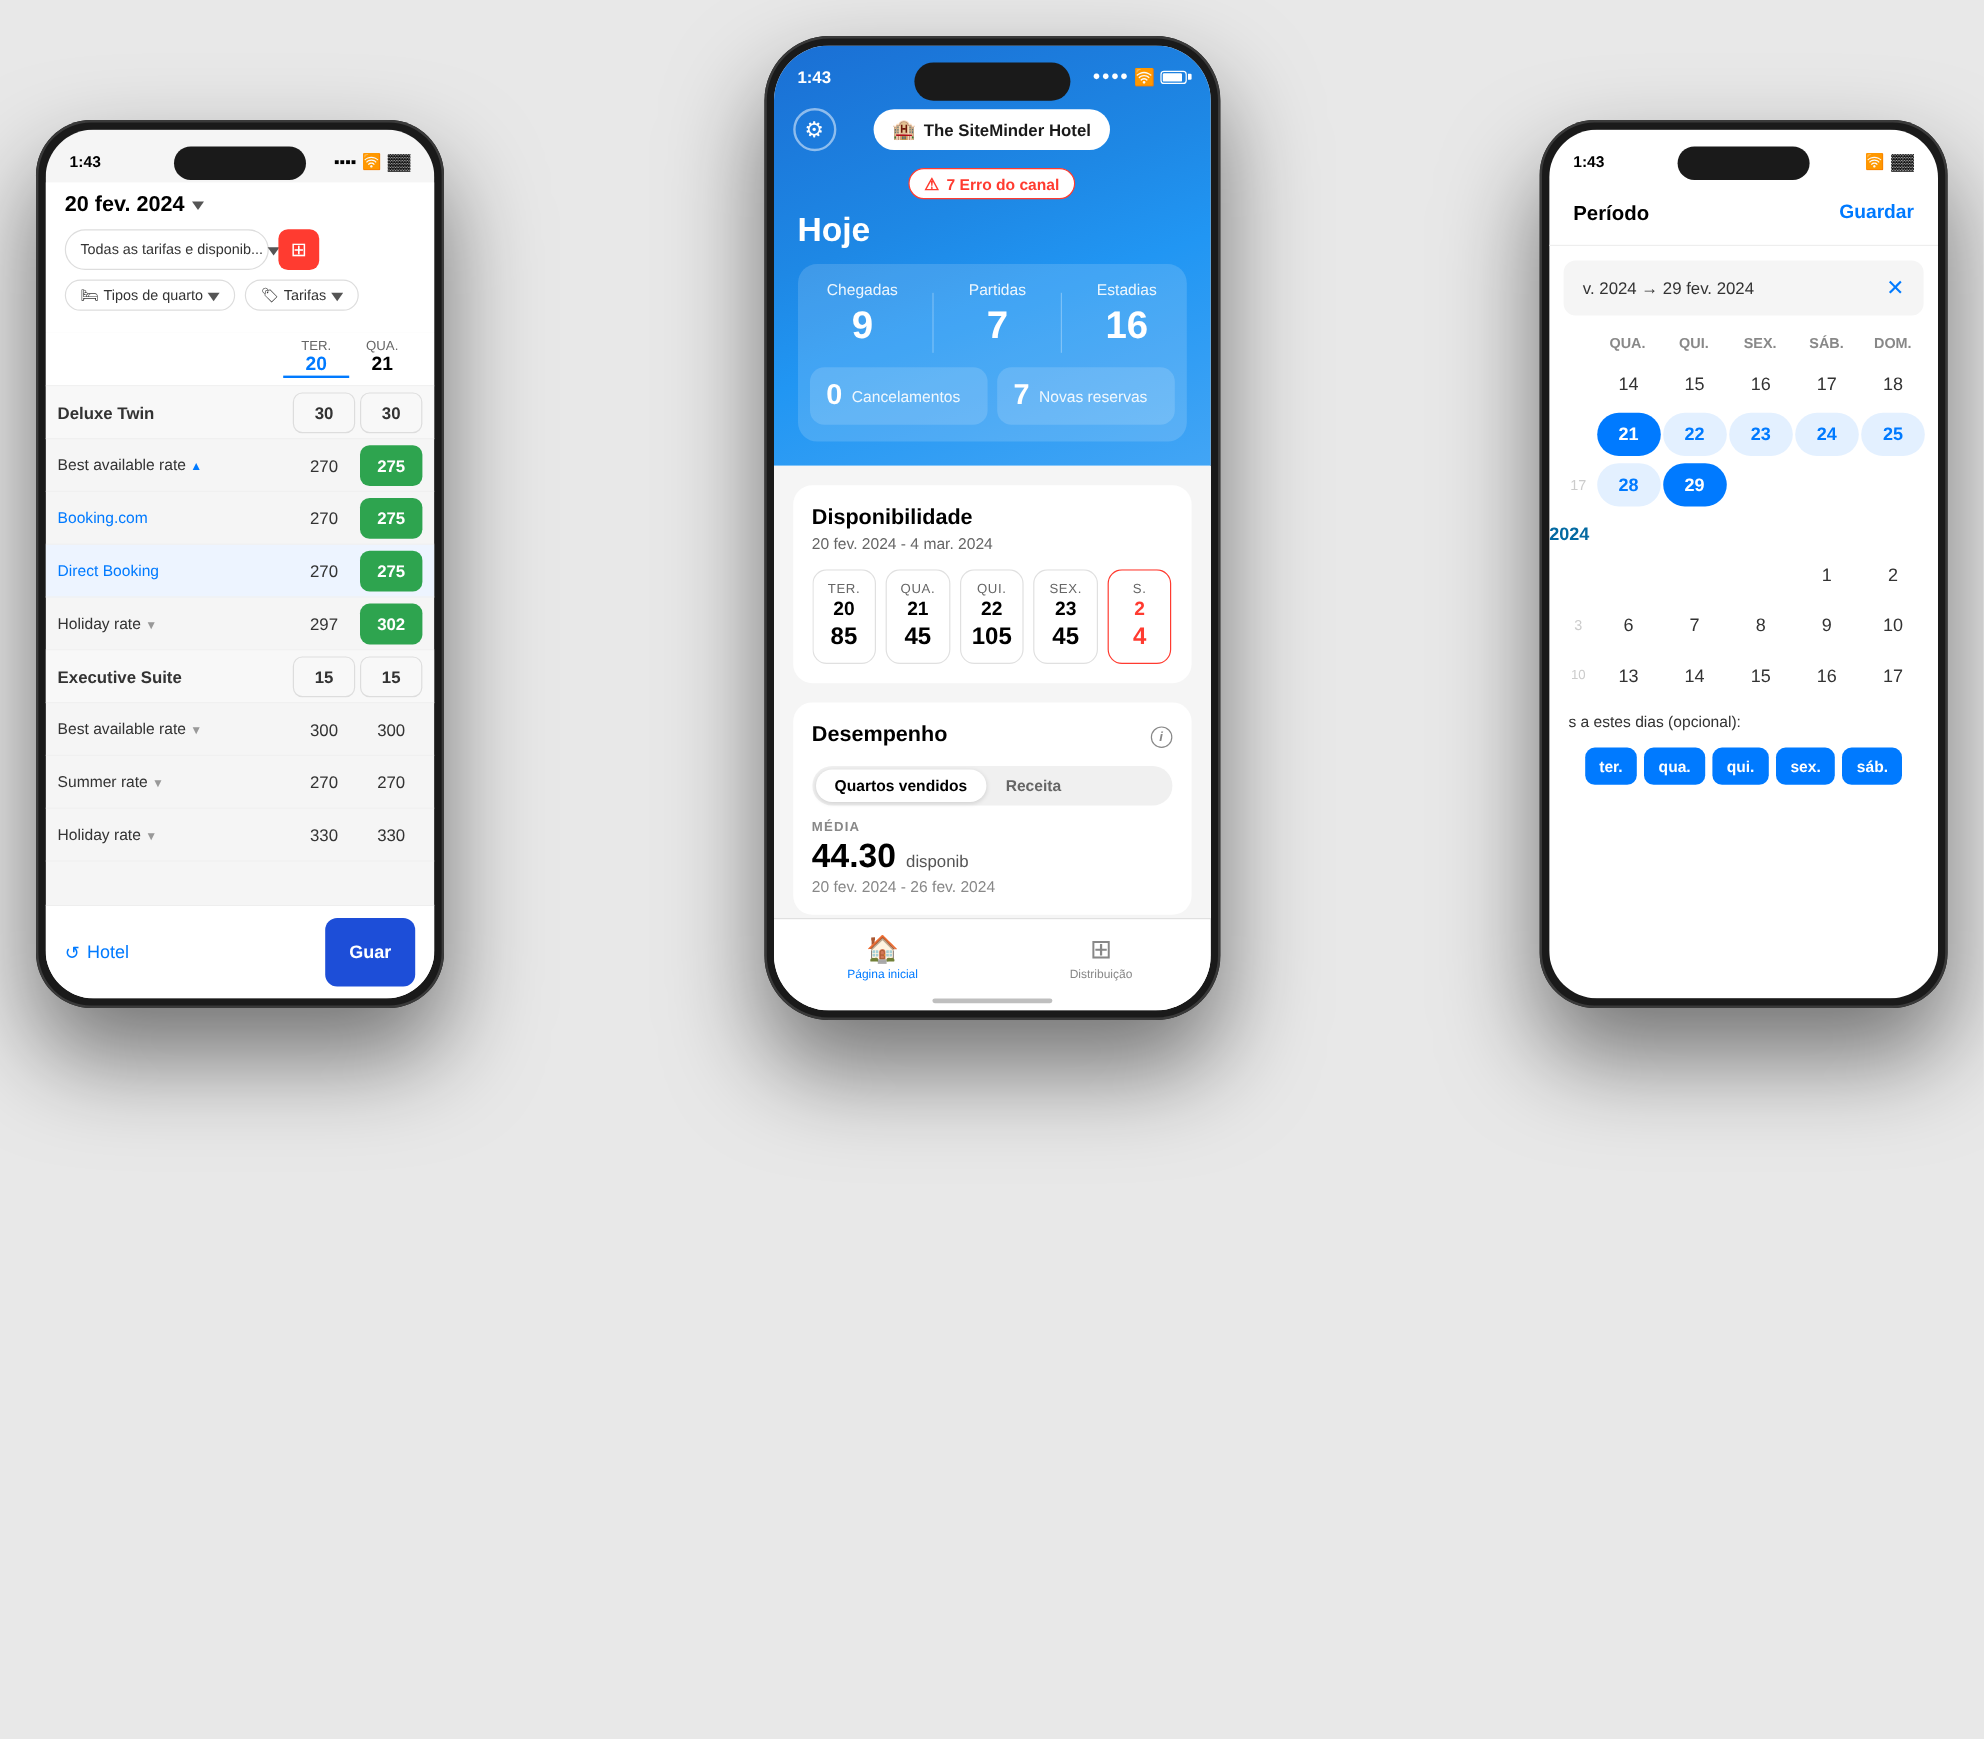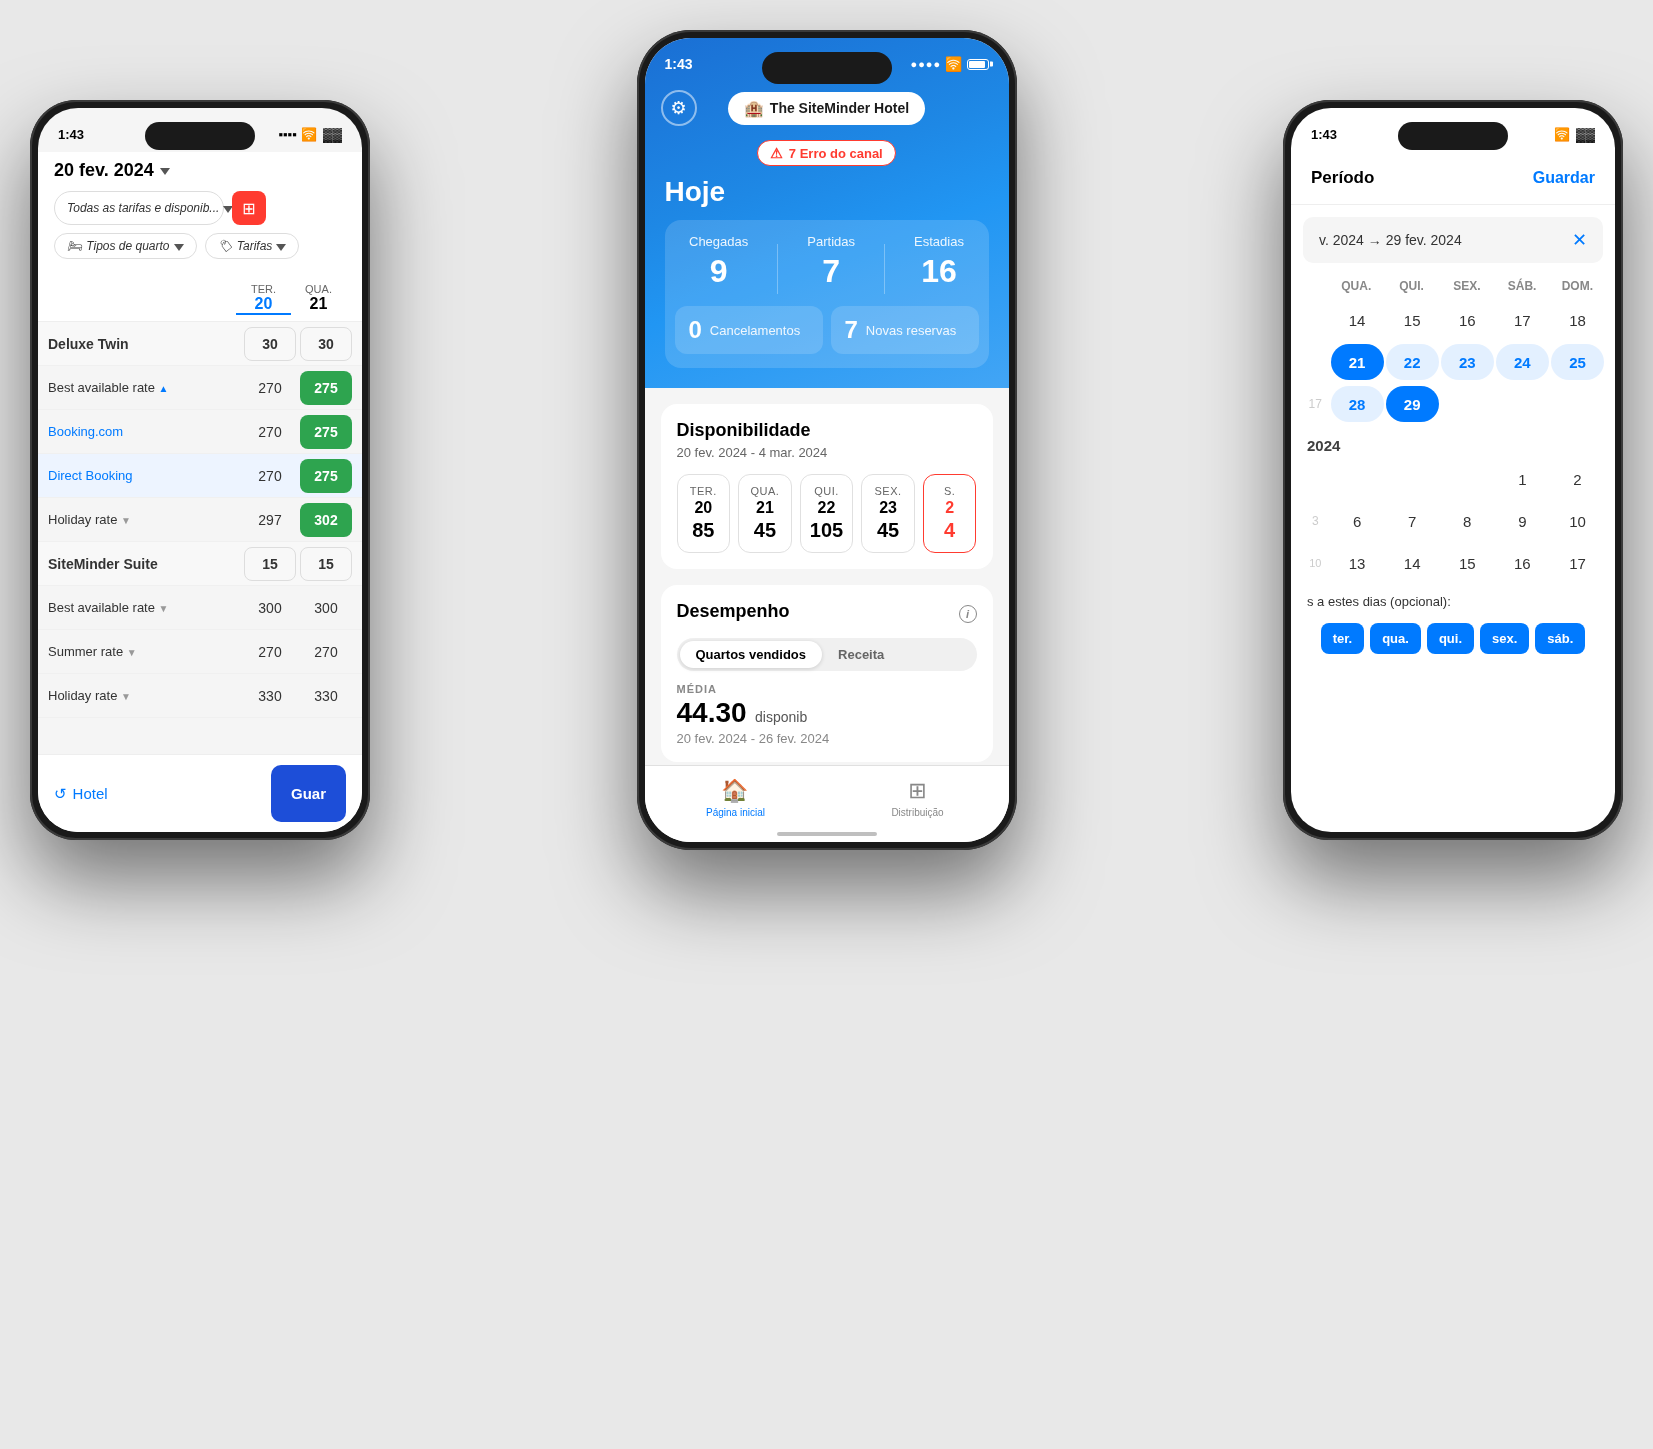--- a/index.html
+++ b/index.html
@@ -152,21 +152,20 @@
       background: #fff;
       border: 1.5px solid #ddd;
       border-radius: 20px;
       padding: 5px 12px;
       font-size: 12px;
       color: #333;
       display: flex;
       align-items: center;
       gap: 4px;
       white-space: nowrap;
-      font-style: italic;
     }
 
     .filter-btn-wide {
       flex: 1;
       justify-content: space-between;
       max-width: 170px;
     }
 
     .table-header {
       display: flex;
@@ -673,22 +672,22 @@
     .cal-cell.light-blue {
       background: #e3f0ff;
       color: #007aff;
       font-weight: 600;
     }
     .cal-cell.muted { color: #ccc; }
 
     .cal-month {
       font-size: 15px;
       font-weight: 600;
-      color: #404040;
-      padding: 10px 16px 6px;
+      color: #0369a1;
+      padding: 10px 0 6px;
     }
 
     .right-section-label {
       font-size: 13px;
       color: #333;
       padding: 8px 16px;
     }
 
     .weekday-row {
       display: flex;
@@ -842,21 +841,21 @@
           <div class="cell green">275</div>
         </div>
 
         <div class="table-row">
           <span class="row-label">Holiday rate <span class="expand-icon">▼</span></span>
           <div class="cell">297</div>
           <div class="cell green">302</div>
         </div>
 
         <div class="table-row section-header">
-          <span class="row-label bold">SiteMinder Suite</span>
+          <span class="row-label bold">Executive Suite</span>
           <div class="cell bordered">15</div>
           <div class="cell bordered">15</div>
         </div>
 
         <div class="table-row">
           <span class="row-label">Best available rate <span class="expand-icon">▼</span></span>
           <div class="cell">300</div>
           <div class="cell">300</div>
         </div>
 

